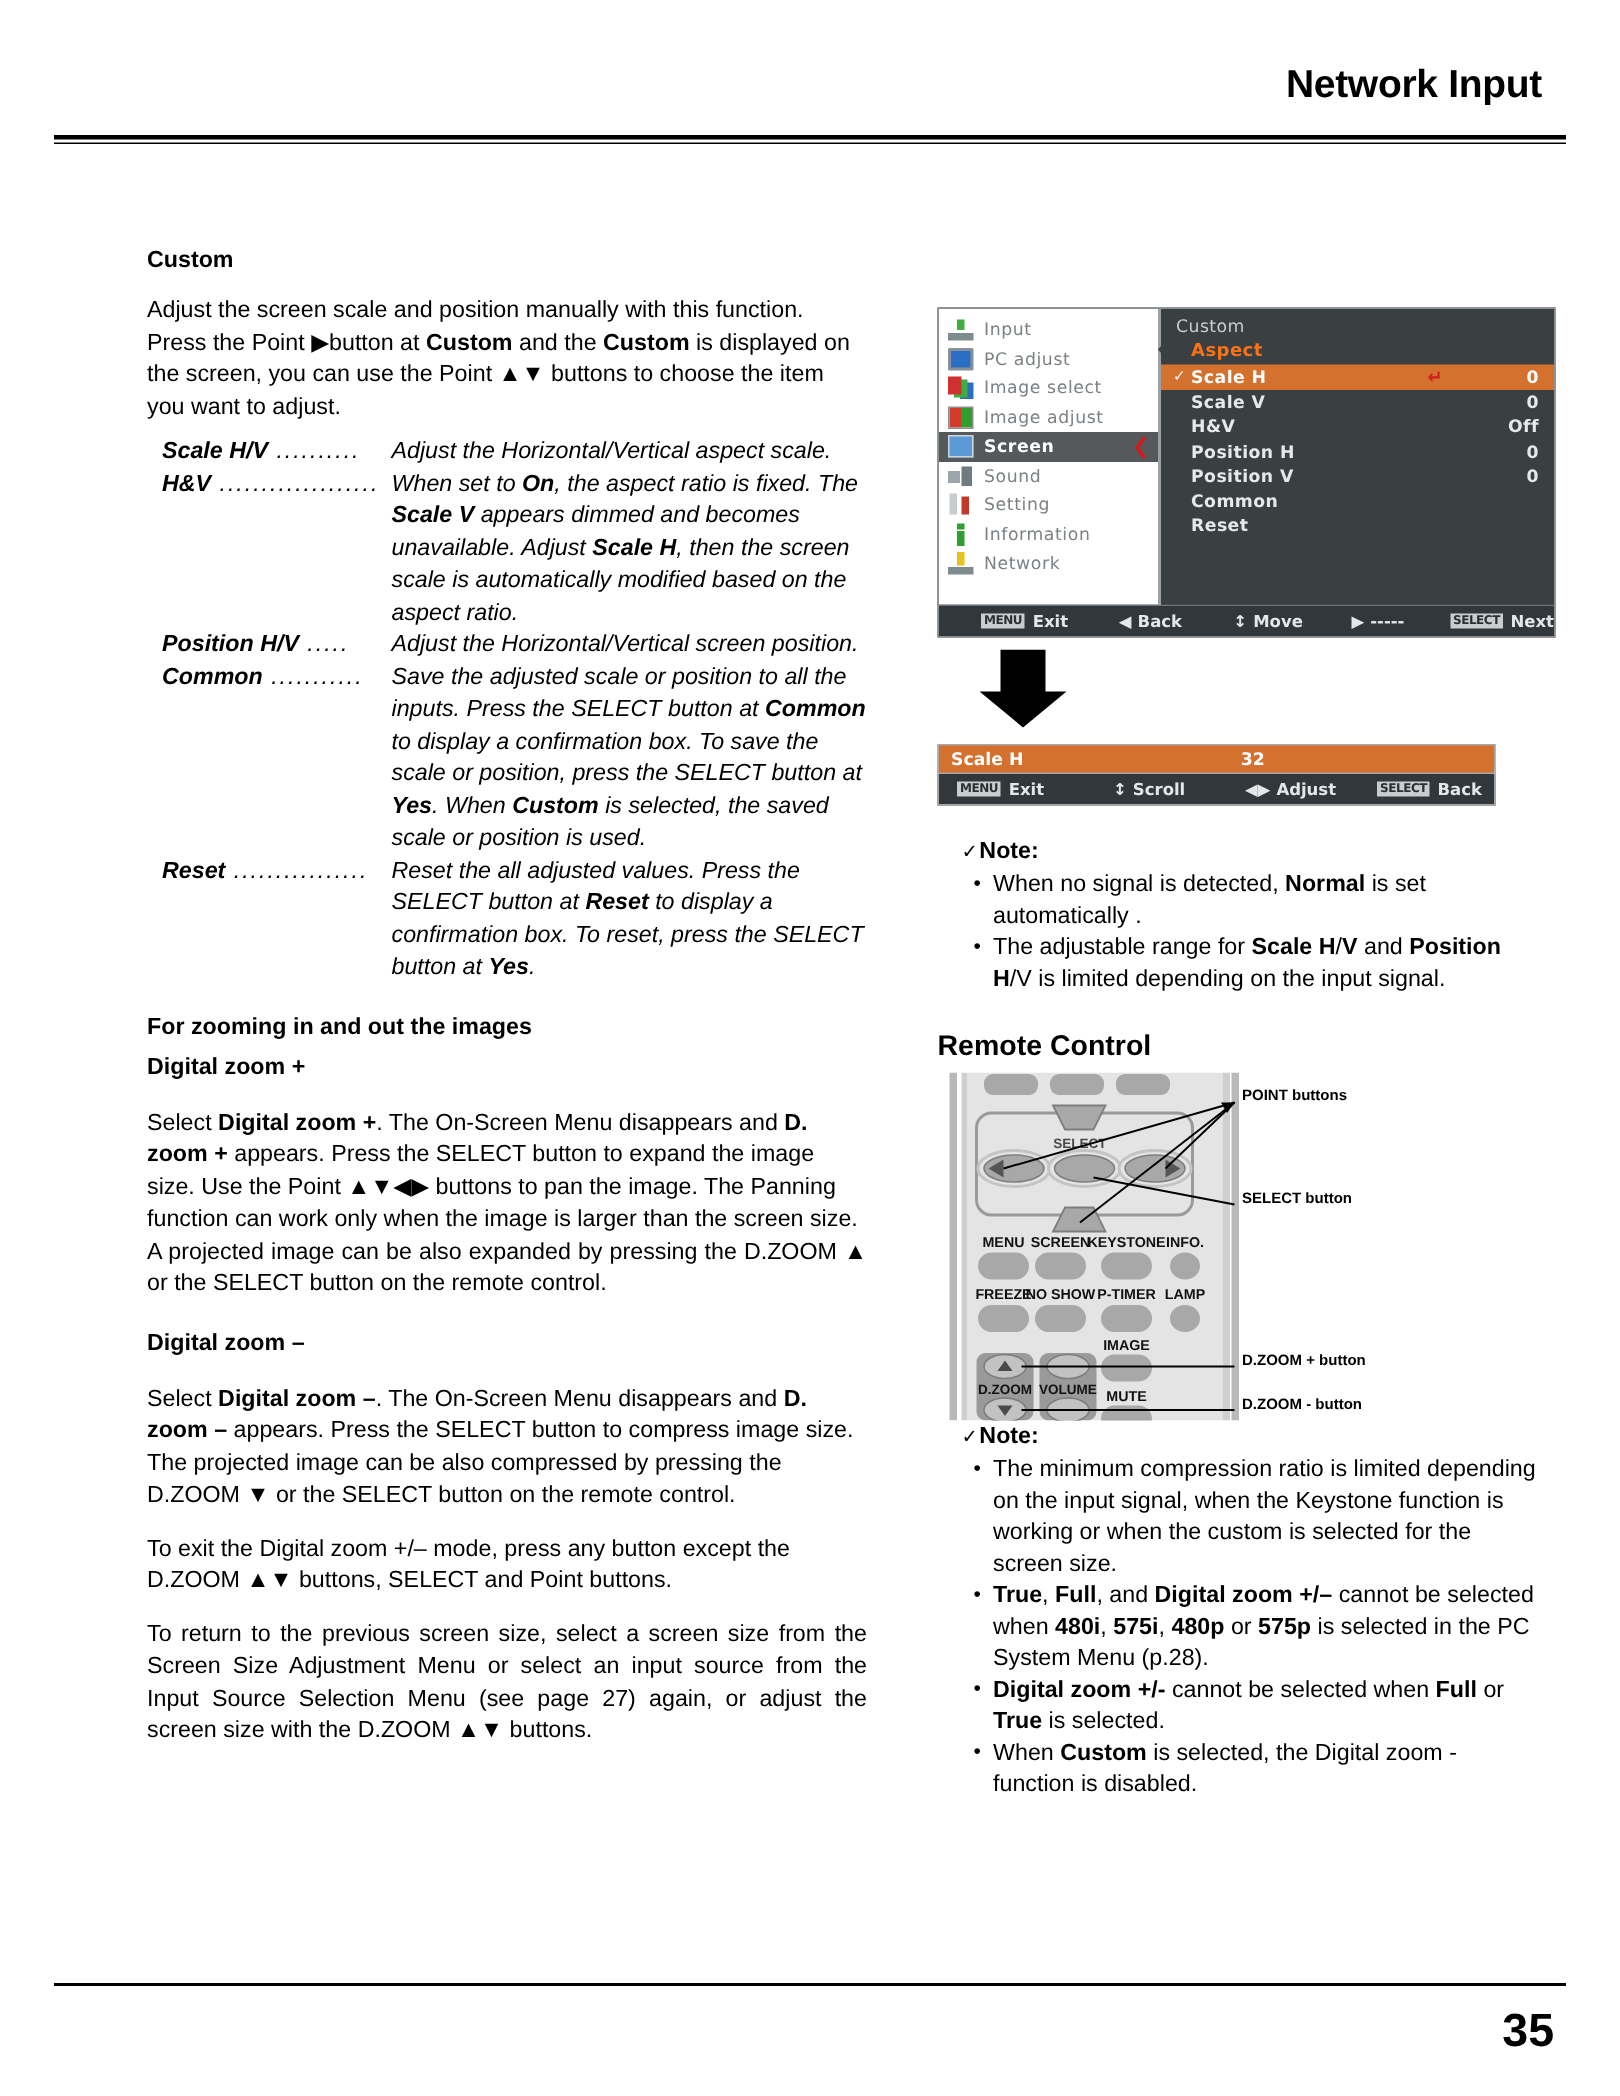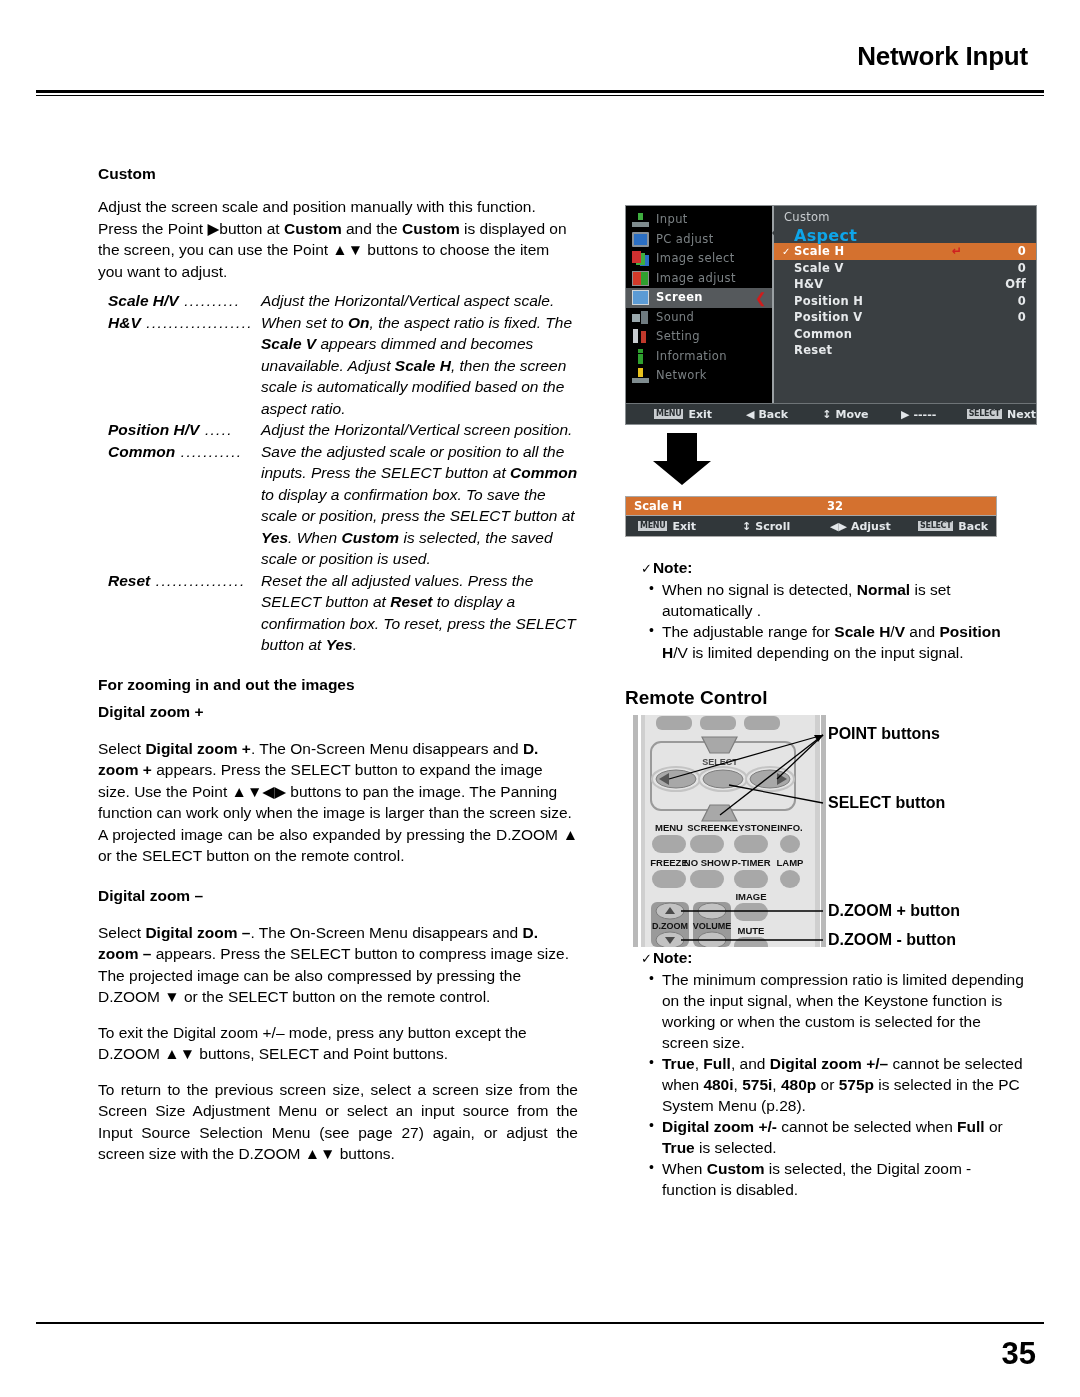--- a/index.html
+++ b/index.html
@@ -72,21 +72,21 @@
 
   
   .osd1 {
     position: relative; width: 412px; height: 220px;
     background: #3a3f42; border: 1px solid #8a8f92;
     display: flex; flex-direction: column;
   }
   .osd1-body { flex: 1 1 auto; display: flex; position: relative; }
   .osd-sidebar {
     width: 148px; flex: 0 0 148px;
-    background: #000000;
+    background: #ffffff;
     padding: 4px 0 0 0;
     position: relative;
     border-right: 2px solid #9aa0a3;
   }
   .osd-item {
     height: 19.5px; display: flex; align-items: center;
     padding-left: 6px; color: #7b8184; font-size: 11.5px;
     letter-spacing: 0.4px;
     font-family: "DejaVu Sans", sans-serif;
   }
@@ -136,21 +136,21 @@
     position: absolute; left: -2px; top: 18px;
     width: 0; height: 0;
     border-top: 9px solid transparent; border-bottom: 9px solid transparent;
     border-right: 8px solid #3a3f42;
   }
   .osd-r-title {
     color: #c9cdd0; font-size: 11.5px; padding-left: 10px; height: 16px;
     font-family: "DejaVu Sans", sans-serif; letter-spacing: 0.3px;
   }
   .osd-r-sub {
-    color: #0ea5e9; font-size: 16px; font-weight: bold; padding-left: 20px;
+    color: #f97316; font-size: 12px; font-weight: bold; padding-left: 20px;
     height: 17px; font-family: "DejaVu Sans", sans-serif; letter-spacing: 0.3px;
   }
   .osd-row {
     display: flex; align-items: center; height: 16.5px;
     color: #e6e9eb; font-size: 11.5px; font-weight: bold;
     padding: 0 10px 0 20px;
     font-family: "DejaVu Sans", sans-serif; letter-spacing: 0.3px;
   }
   .osd-row.hl { background: #d4712f; color: #ffffff; }
   .osd-row .chk { width: 10px; margin-left: -12px; margin-right: 2px; font-size: 10px; }
@@ -199,21 +199,21 @@
     padding-left: 13px; margin-bottom: 0px;
   }
   .note li:before {
     content: "\2022"; position: absolute; left: 0; top: -1px; font-size: 14px;
   }
 
   
   .rc-title { font-size: 19px; font-weight: bold; margin: 0 0 6px 0; }
   .rc-wrap { position: relative; width: 420px; height: 230px; }
   .rc-callout {
-    position: absolute; font-size: 16px; font-weight: bold; white-space: nowrap;
+    position: absolute; font-size: 10px; font-weight: bold; white-space: nowrap;
   }
 </style>
 </head>
 <body>
 
 <div class="page-header">
   <div class="title">Network Input</div>
   <div class="header-rule-thick"></div>
   <div class="header-rule-thin"></div>
 </div>

